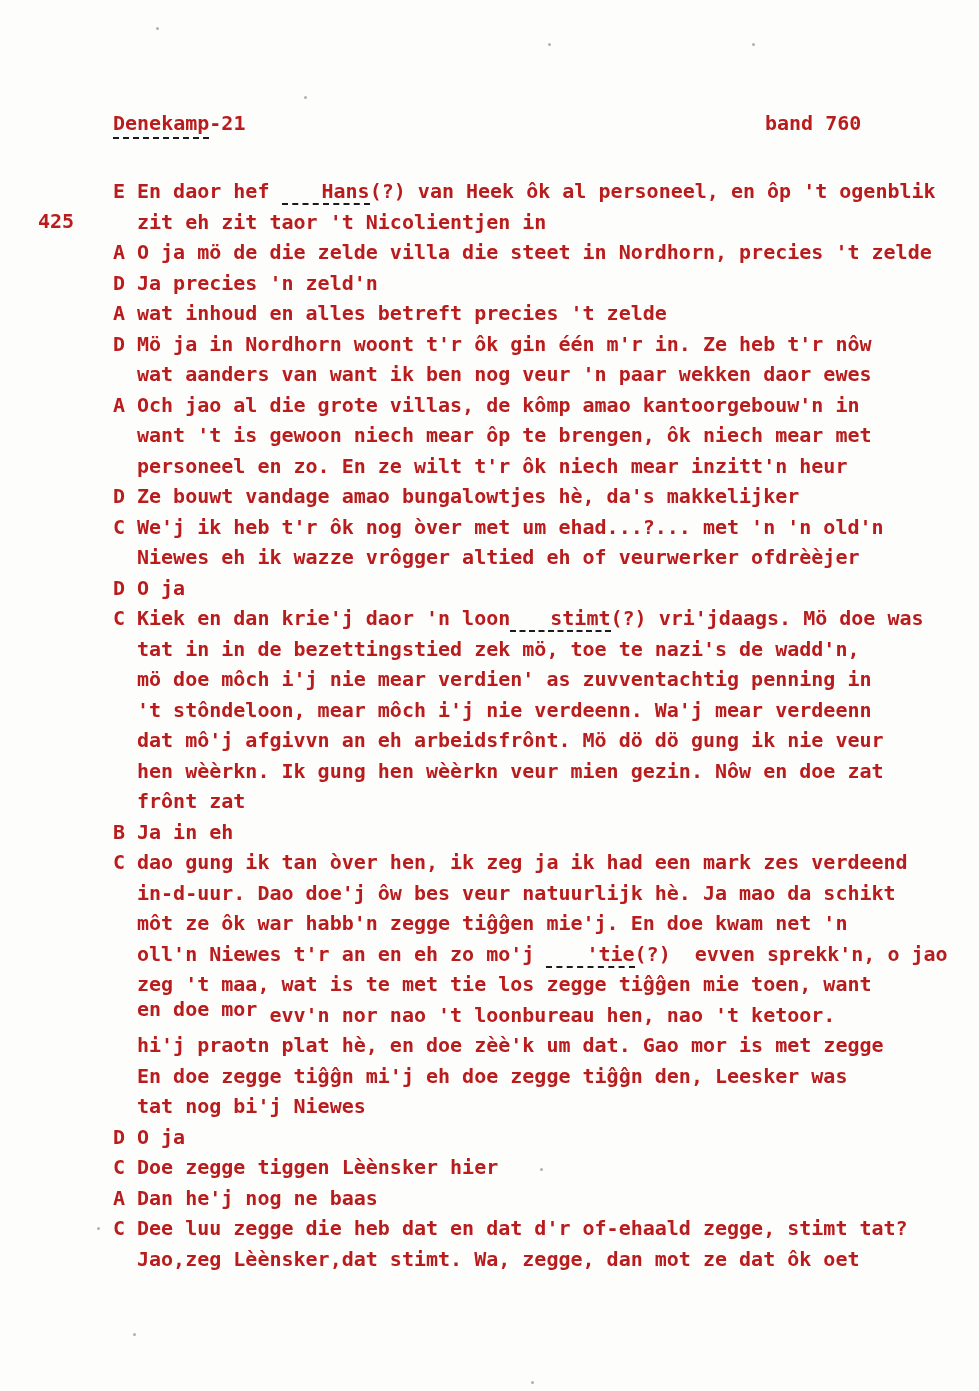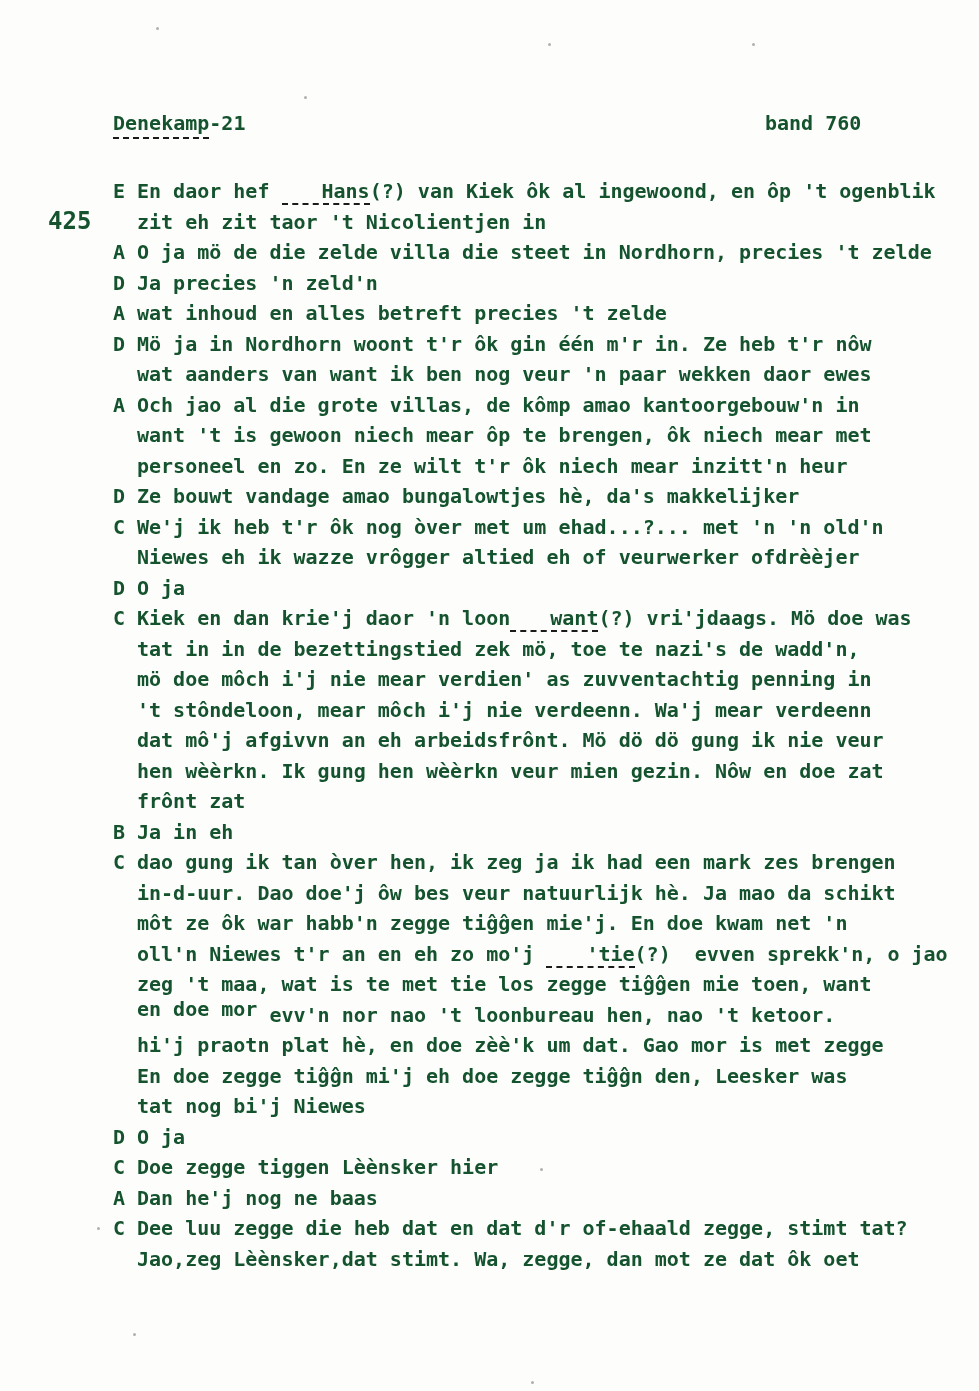--- a/index.html
+++ b/index.html
@@ -4,27 +4,27 @@
 <style>
   html,body{margin:0;padding:0;background:#ffffff;}
   .page{
     position:relative;
     width:979px;
     height:1391px;
     background:#fdfdfc;
     overflow:hidden;
     font-family:"DejaVu Sans Mono","Liberation Mono",monospace;
     font-weight:bold;
-    color:#14532d;
+    color:#b91c1c;
   }
   .header-row{position:absolute;top:110px;left:0;width:100%;height:30px;font-size:20px;line-height:26px;}
   .doc-title{position:absolute;left:113px;top:0;white-space:pre;}
   .doc-title .u2{border-bottom:2.5px dashed #1b1b1b;padding-bottom:2px;}
   .band-label{position:absolute;left:765px;top:0;white-space:pre;}
-  .margin-num{position:absolute;left:48px;top:206px;font-size:24px;line-height:30.5px;}
+  .margin-num{position:absolute;left:38px;top:206px;font-size:20px;line-height:30.5px;}
   .transcript{position:absolute;left:113px;top:176px;width:856px;}
   .row{display:flex;height:30.5px;font-size:20px;line-height:30.5px;align-items:flex-start;}
   .spk{width:24px;flex:none;white-space:pre;}
   .txt{white-space:pre;}
   .u{border-bottom:2.5px dashed #1b1b1b;padding-left:40px;}
   .raised{position:relative;top:-6px;}
   .speck{position:absolute;width:3px;height:3px;border-radius:50%;background:#8f8f8f;opacity:.7;}
 </style>
 </head>
 <body>
@@ -34,21 +34,21 @@
   <div class="header-row">
     <div class="doc-title"><span class="u2">Denekamp</span><span>-21</span></div>
     <div class="band-label">band 760</div>
   </div>
 
   <div class="margin-num">425</div>
 
   <div class="transcript">
       <div class="row">
         <span class="spk">E</span>
-        <span class="txt"><span>En daor hef </span><span class="u">Hans</span><span>(?) van Kiek ôk al ingewoond, en ôp 't ogenblik</span></span>
+        <span class="txt"><span>En daor hef </span><span class="u">Hans</span><span>(?) van Heek ôk al personeel, en ôp 't ogenblik</span></span>
       </div>
       <div class="row">
         <span class="spk"></span>
         <span class="txt"><span>zit eh zit taor 't Nicolientjen in</span></span>
       </div>
       <div class="row">
         <span class="spk">A</span>
         <span class="txt"><span>O ja mö de die zelde villa die steet in Nordhorn, precies 't zelde</span></span>
       </div>
       <div class="row">
@@ -90,21 +90,21 @@
       <div class="row">
         <span class="spk"></span>
         <span class="txt"><span>Niewes eh ik wazze vrôgger altied eh of veurwerker ofdrèèjer</span></span>
       </div>
       <div class="row">
         <span class="spk">D</span>
         <span class="txt"><span>O ja</span></span>
       </div>
       <div class="row">
         <span class="spk">C</span>
-        <span class="txt"><span>Kiek en dan krie'j daor 'n loon</span><span class="u">want</span><span>(?) vri'jdaags. Mö doe was</span></span>
+        <span class="txt"><span>Kiek en dan krie'j daor 'n loon</span><span class="u">stimt</span><span>(?) vri'jdaags. Mö doe was</span></span>
       </div>
       <div class="row">
         <span class="spk"></span>
         <span class="txt"><span>tat in in de bezettingstied zek mö, toe te nazi's de wadd'n,</span></span>
       </div>
       <div class="row">
         <span class="spk"></span>
         <span class="txt"><span>mö doe môch i'j nie mear verdien' as zuvventachtig penning in</span></span>
       </div>
       <div class="row">
@@ -122,21 +122,21 @@
       <div class="row">
         <span class="spk"></span>
         <span class="txt"><span>frônt zat</span></span>
       </div>
       <div class="row">
         <span class="spk">B</span>
         <span class="txt"><span>Ja in eh</span></span>
       </div>
       <div class="row">
         <span class="spk">C</span>
-        <span class="txt"><span>dao gung ik tan òver hen, ik zeg ja ik had een mark zes brengen</span></span>
+        <span class="txt"><span>dao gung ik tan òver hen, ik zeg ja ik had een mark zes verdeend</span></span>
       </div>
       <div class="row">
         <span class="spk"></span>
         <span class="txt"><span>in-d-uur. Dao doe'j ôw bes veur natuurlijk hè. Ja mao da schikt</span></span>
       </div>
       <div class="row">
         <span class="spk"></span>
         <span class="txt"><span>môt ze ôk war habb'n zegge tiĝĝen mie'j. En doe kwam net 'n</span></span>
       </div>
       <div class="row">

